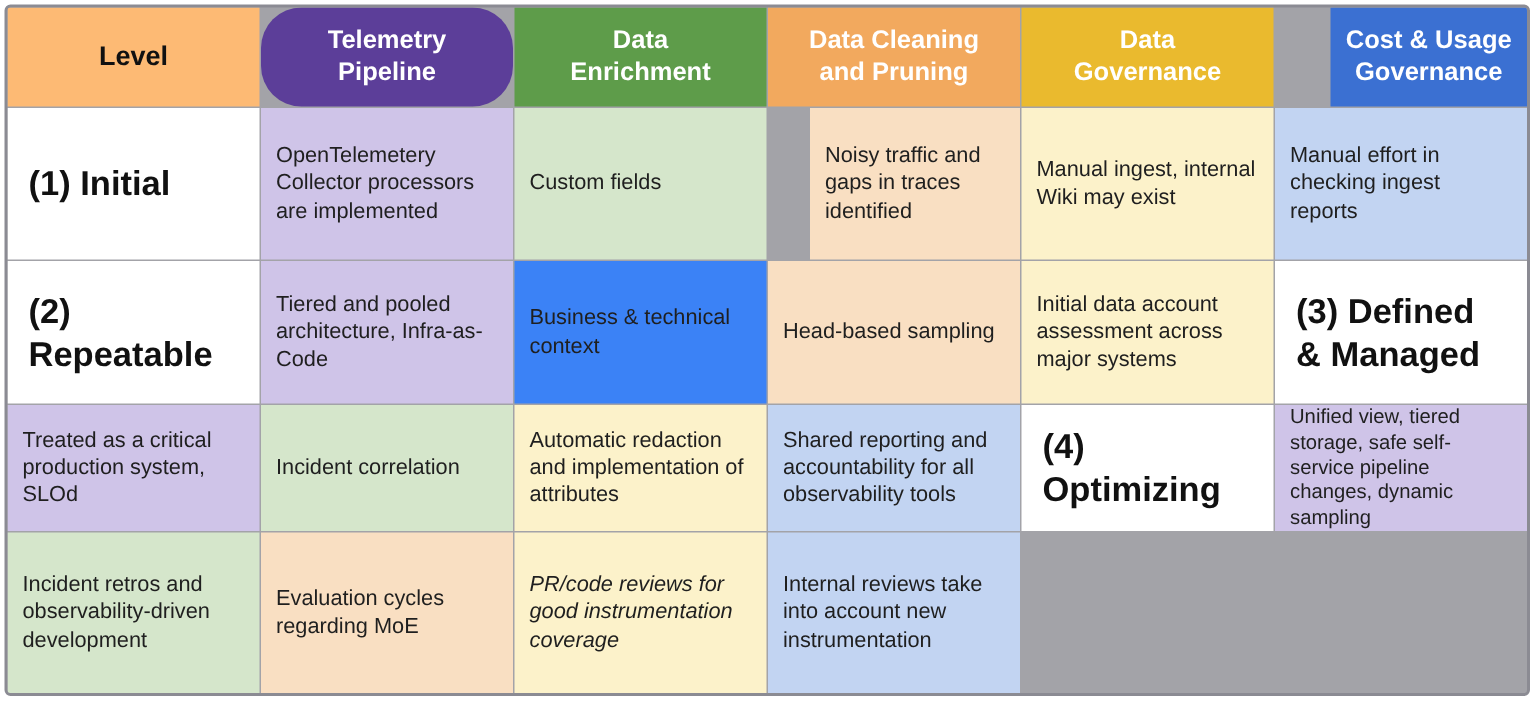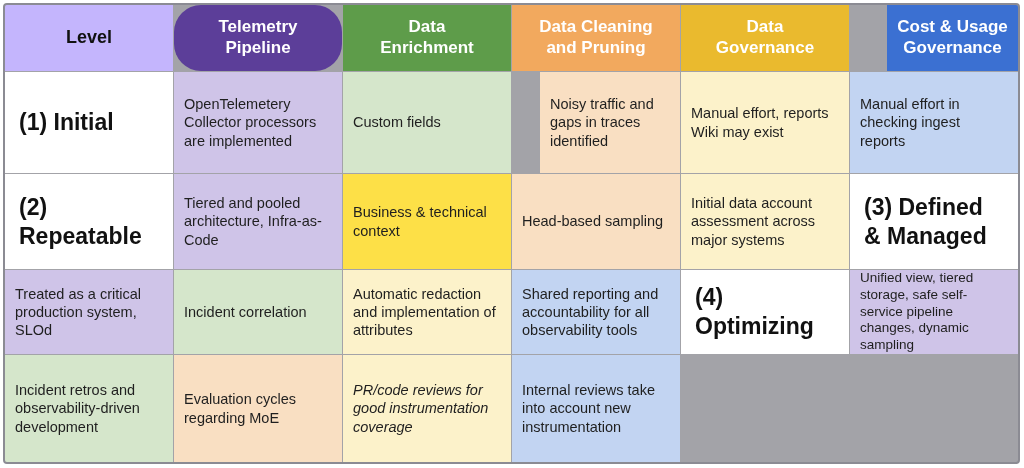--- a/index.html
+++ b/index.html
@@ -39,21 +39,21 @@
     justify-content: center;
     text-align: center;
     font-weight: bold;
     font-size: 17px;
     line-height: 1.22;
     color: #ffffff;
     white-space: pre-line;
     padding: 0 10px;
   }
   .level-header {
-    background: #c4b5fd;
+    background: #fdba74;
     color: #111111;
     font-size: 18px;
   }
   .level-cell {
     background: #ffffff;
     font-weight: bold;
     font-size: 23px;
     line-height: 1.25;
     color: #111111;
     padding: 0 14px 0 14px;
@@ -86,26 +86,26 @@
 and Pruning</div>
     <div class="cell header-cell" style="background: rgb(234, 186, 46);">Data
 Governance</div>
     <div class="cell header-cell" style="background: rgb(59, 112, 210); margin-left: 37px;">Cost &amp; Usage
 Governance</div>
 
     <div class="cell level-cell">(1) Initial</div>
     <div class="cell body-cell" style="background: rgb(207, 196, 232);">OpenTelemetery Collector processors are implemented</div>
     <div class="cell body-cell" style="background: rgb(213, 230, 203);">Custom fields</div>
     <div class="cell body-cell" style="background: rgb(249, 223, 194); margin-left: 28px;">Noisy traffic and gaps in traces identified</div>
-    <div class="cell body-cell" style="background: rgb(252, 242, 202);">Manual effort, reports Wiki may exist</div>
+    <div class="cell body-cell" style="background: rgb(252, 242, 202);">Manual ingest, internal Wiki may exist</div>
     <div class="cell body-cell" style="background: rgb(194, 212, 242);">Manual effort in checking ingest reports</div>
 
     <div class="cell level-cell">(2) Repeatable</div>
     <div class="cell body-cell" style="background: rgb(207, 196, 232);">Tiered and pooled architecture, Infra-as-Code</div>
-    <div class="cell body-cell" style="background: #fde047;">Business &amp; technical context</div>
+    <div class="cell body-cell" style="background: #3b82f6;">Business &amp; technical context</div>
     <div class="cell body-cell" style="background: rgb(249, 223, 194);">Head-based sampling</div>
     <div class="cell body-cell" style="background: rgb(252, 242, 202);">Initial data account assessment across major systems</div>
 
     <div class="cell level-cell">(3) Defined &amp; Managed</div>
     <div class="cell body-cell" style="background: rgb(207, 196, 232);">Treated as a critical production system, SLOd</div>
     <div class="cell body-cell" style="background: rgb(213, 230, 203);">Incident correlation</div>
     <div class="cell body-cell" style="background: rgb(252, 242, 202);">Automatic redaction and implementation of attributes</div>
     <div class="cell body-cell" style="background: rgb(194, 212, 242);">Shared reporting and accountability for all observability tools</div>
 
     <div class="cell level-cell">(4) Optimizing</div>

